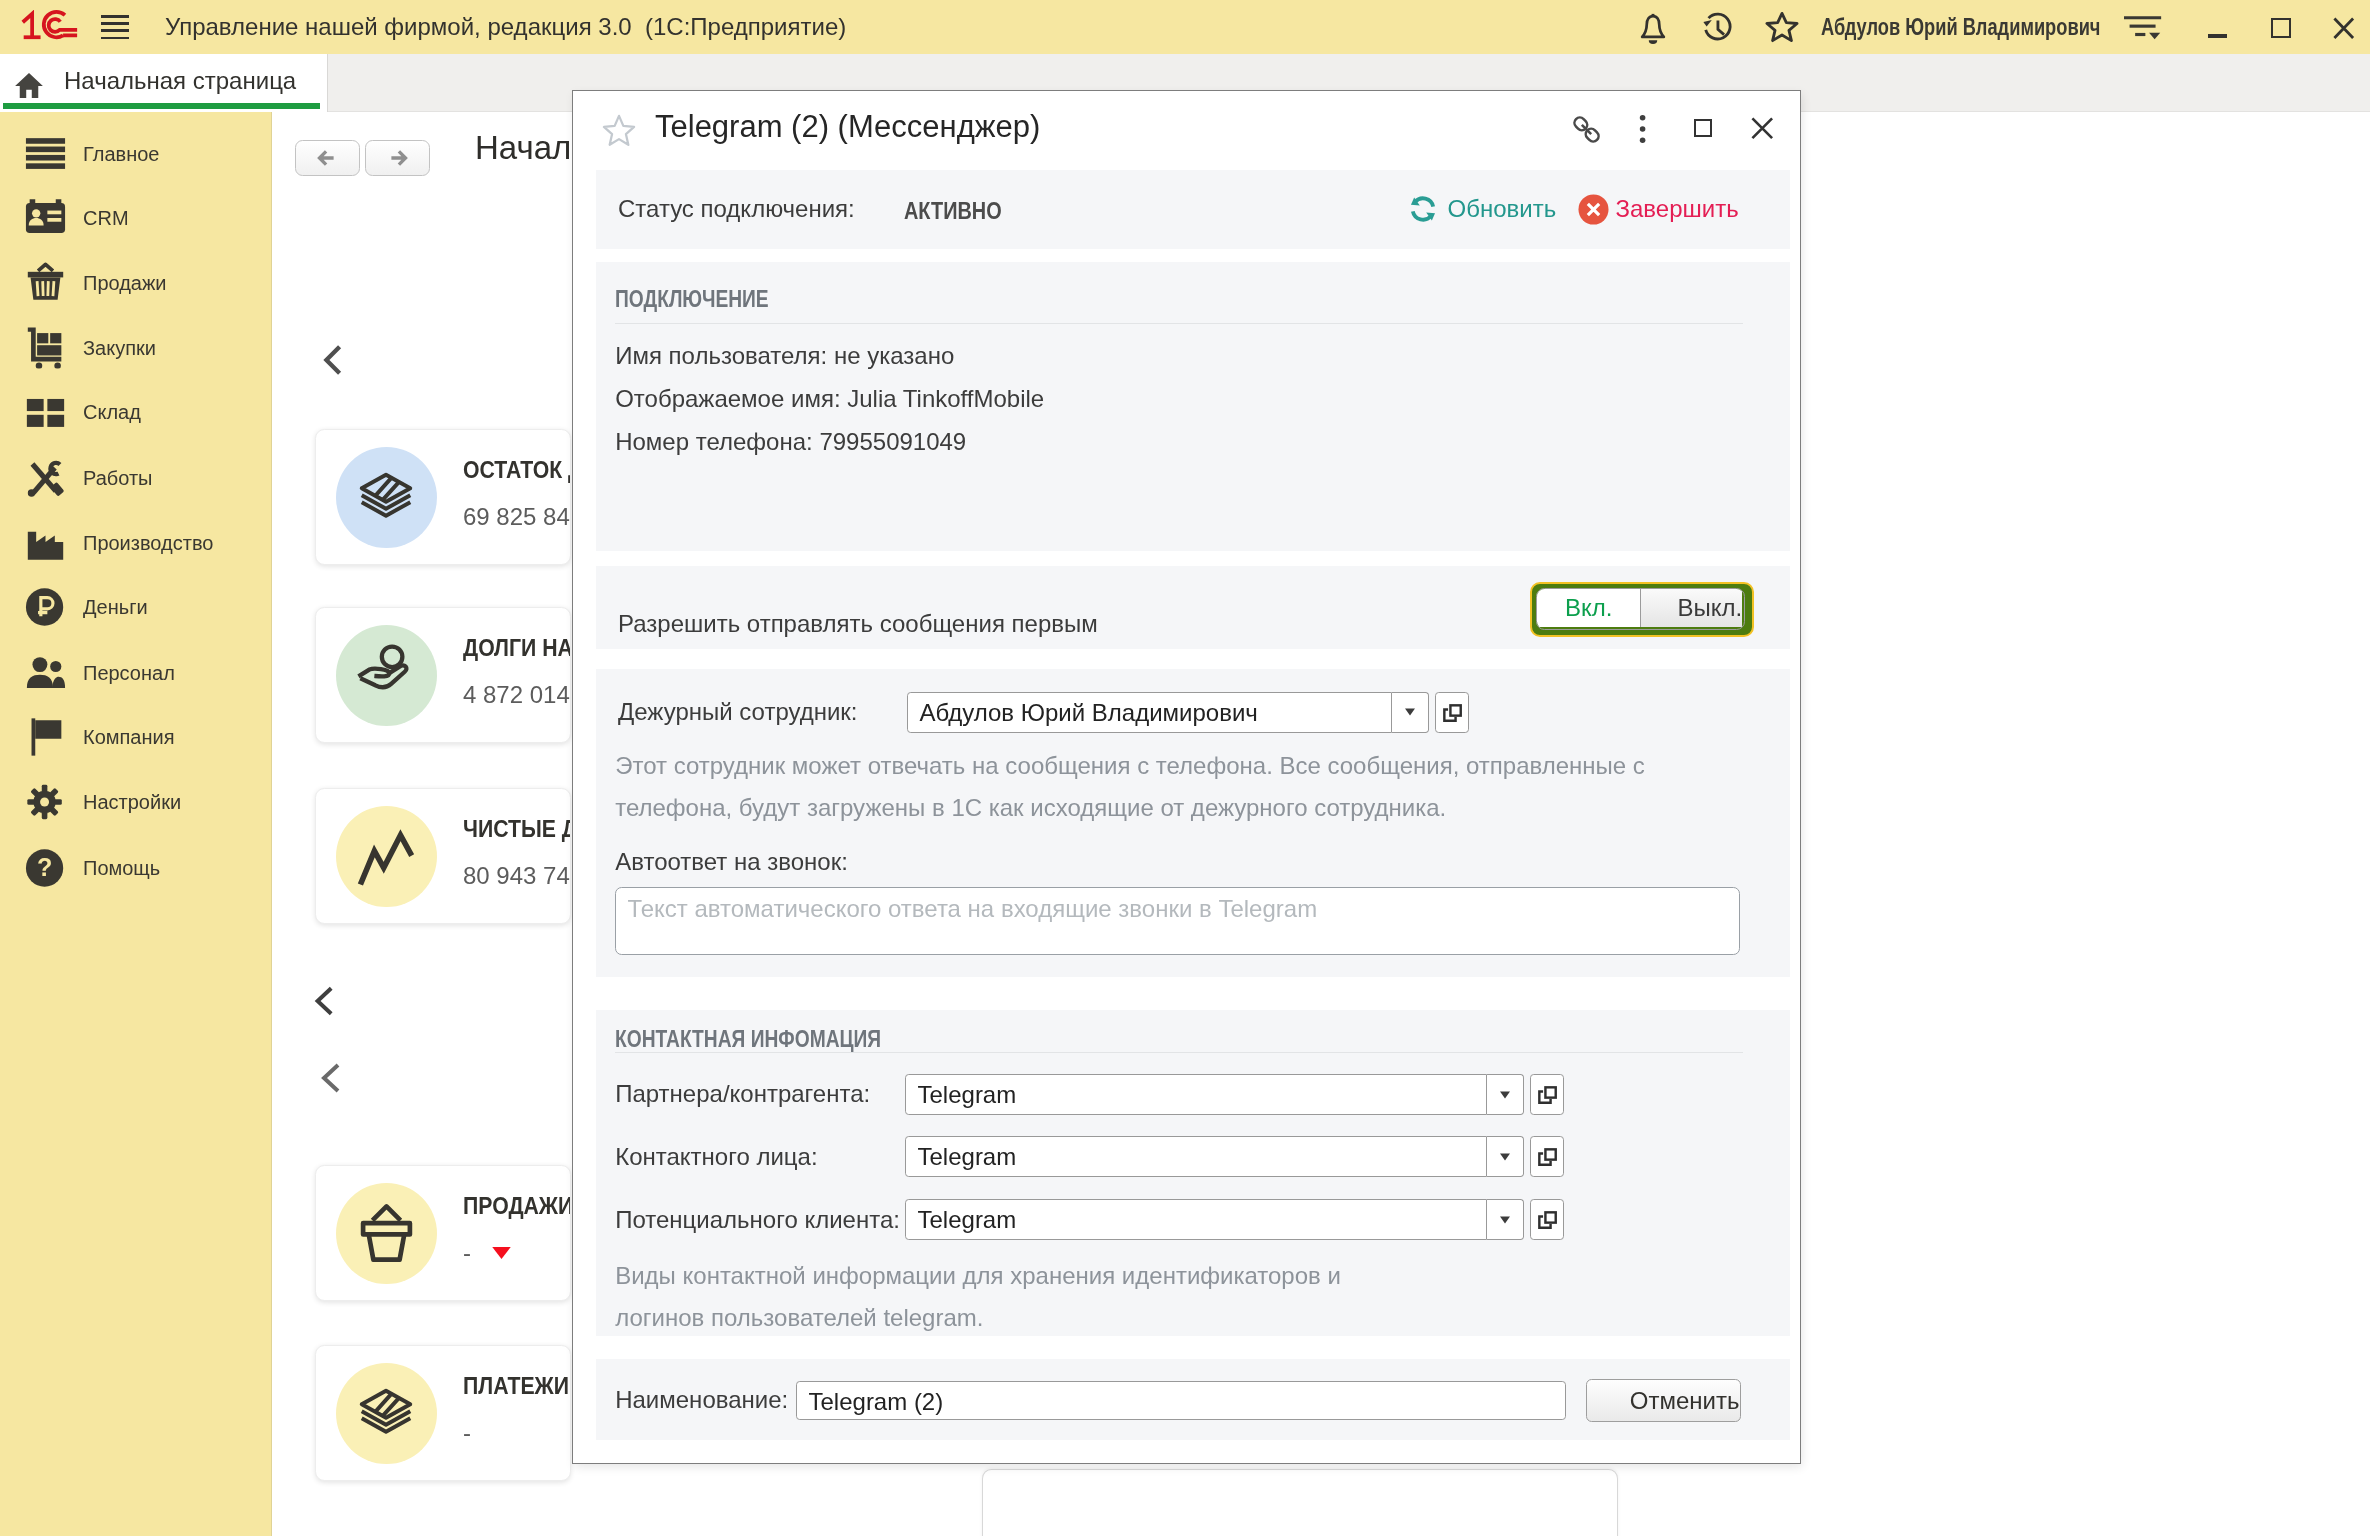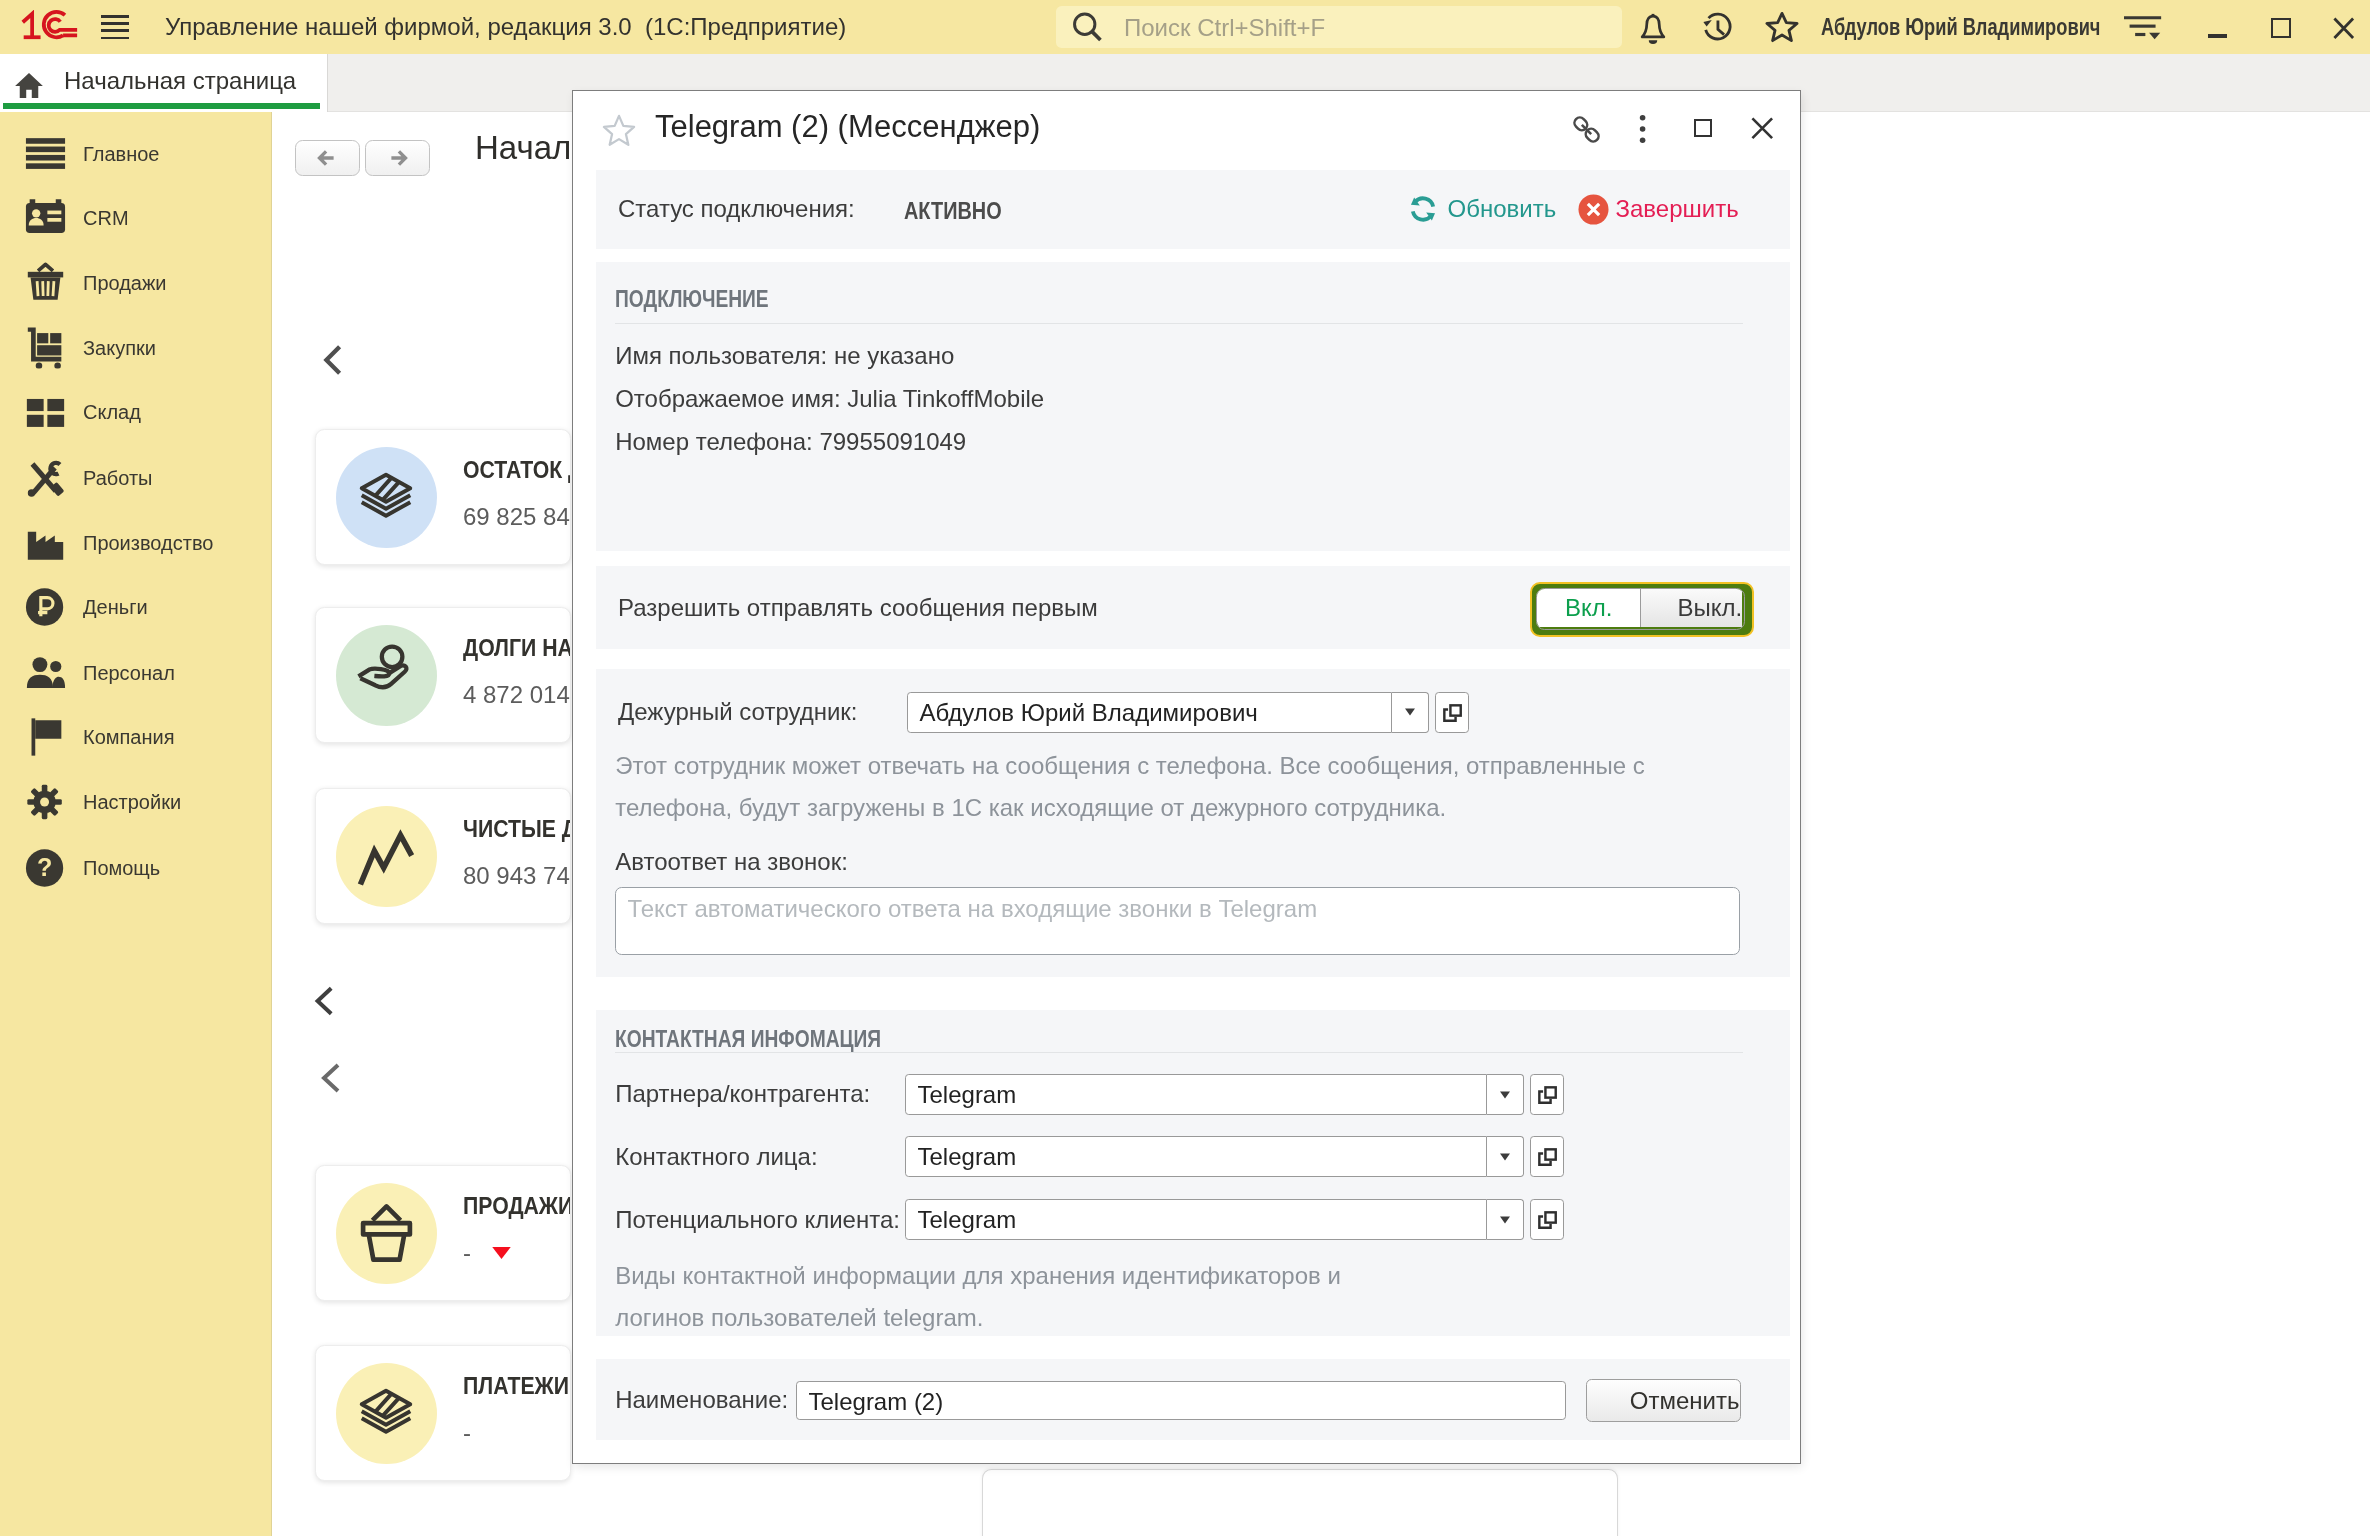--- a/index.html
+++ b/index.html
@@ -57,27 +57,20 @@
     <g fill="none" stroke="#d6141e" stroke-width="4">
       <path d="M4,13 L14,4 L14,29"></path>
       <path d="M5,29 L23,29"></path>
       <path d="M49,5.5 A13.5,13.5 0 1 0 47,27"></path>
       <path d="M44,12.5 A6.8,6.8 0 1 0 43.5,21 L62,21"></path>
       <path d="M47,27 L62,27"></path>
     </g>
   </svg>
   <div class="abs" style="left:101px;top:15px;width:28px;height:24px;background:repeating-linear-gradient(#33322e 0 2.8px, transparent 2.8px 7.2px)"></div>
   <div class="apptitle">Управление нашей фирмой, редакция 3.0&nbsp; (1С:Предприятие)</div>
-  <div class="search">
-    <svg class="abs" style="left:13px;top:4.7px" width="37" height="34" viewBox="0 0 40 36">
-      <circle cx="17" cy="15" r="11" fill="none" stroke="#3c3b36" stroke-width="3.2"></circle>
-      <path d="M25,23 L34,32" stroke="#3c3b36" stroke-width="4"></path>
-    </svg>
-    <div class="search-ph">Поиск Ctrl+Shift+F</div>
-  </div>
   <svg class="abs" style="left:1637px;top:11.2px" width="32" height="34" viewBox="0 0 34 36">
     <path d="M15.5,3 L18.5,3 L18.5,6 L15.5,6 Z" fill="#33322e"></path>
     <path d="M17,5.5 C12.5,5.5 10.5,9.5 10.4,14 C10.3,19 9,23.5 5.5,27.5 L28.5,27.5 C25,23.5 23.7,19 23.6,14 C23.5,9.5 21.5,5.5 17,5.5 Z" fill="none" stroke="#33322e" stroke-width="2.9" stroke-linejoin="round"></path>
     <path d="M12.5,31 L21.5,31 A4.5,4 0 0 1 12.5,31 Z" fill="#33322e"></path>
   </svg>
   <svg class="abs" style="left:1701px;top:12px" width="32" height="32" viewBox="0 0 34 34">
     <path d="M8,6.5 A13.2,13.2 0 1 1 5,19" fill="none" stroke="#33322e" stroke-width="3"></path>
     <path d="M2.5,10.5 L11.5,8.5 L6,15.5 Z" fill="#33322e"></path>
     <path d="M18,9 L18,18.5 L24.5,24" fill="none" stroke="#33322e" stroke-width="3"></path>
   </svg>
@@ -375,21 +368,21 @@
     <div class="mlabel" style="left:1020px;top:25px;color:#e41e54">Завершить</div>
   </div>
 
   <div class="panel" style="top:171px;height:289px">
     <div class="seche" style="top:22.5px">ПОДКЛЮЧЕНИЕ</div>
     <div class="sechr" style="top:61px"></div>
     <div class="mlabel" style="left:19.7px;top:72px;line-height:43px">Имя пользователя: не указано<br>Отображаемое имя: Julia TinkoffMobile<br>Номер телефона: 79955091049</div>
   </div>
 
   <div class="panel" style="top:475px;height:83px">
-    <div class="mlabel" style="left:22.5px;top:28px">Разрешить отправлять сообщения первым</div>
+    <div class="mlabel" style="left:22.5px;top:44px">Разрешить отправлять сообщения первым</div>
     <div class="abs" style="left:934px;top:16px;width:224px;height:55px;border:2.8px solid #f3c224;border-radius:10px;background:#4d7c0f">
       <div class="abs" style="left:4.7px;top:3.7px;width:209px;height:42px;border:1.9px solid #9b9b9b;border-radius:8.4px;overflow:hidden">
         <div class="abs" style="left:0;top:0;width:103px;height:38px;line-height:38px;text-align:center;font-size:24px;color:#0c9f4d;background:#fff">Вкл.</div>
         <div class="abs" style="left:103px;top:0;width:102px;height:38px;line-height:38px;text-align:right;font-size:24px;color:#3a3a3a;background:linear-gradient(#fafafa,#e5e5e5);border-left:1.9px solid #9b9b9b">Выкл.</div>
       </div>
     </div>
   </div>
 
   <div class="panel" style="top:578px;height:308px">
     <div class="mlabel" style="left:22.5px;top:29px">Дежурный сотрудник:</div>

